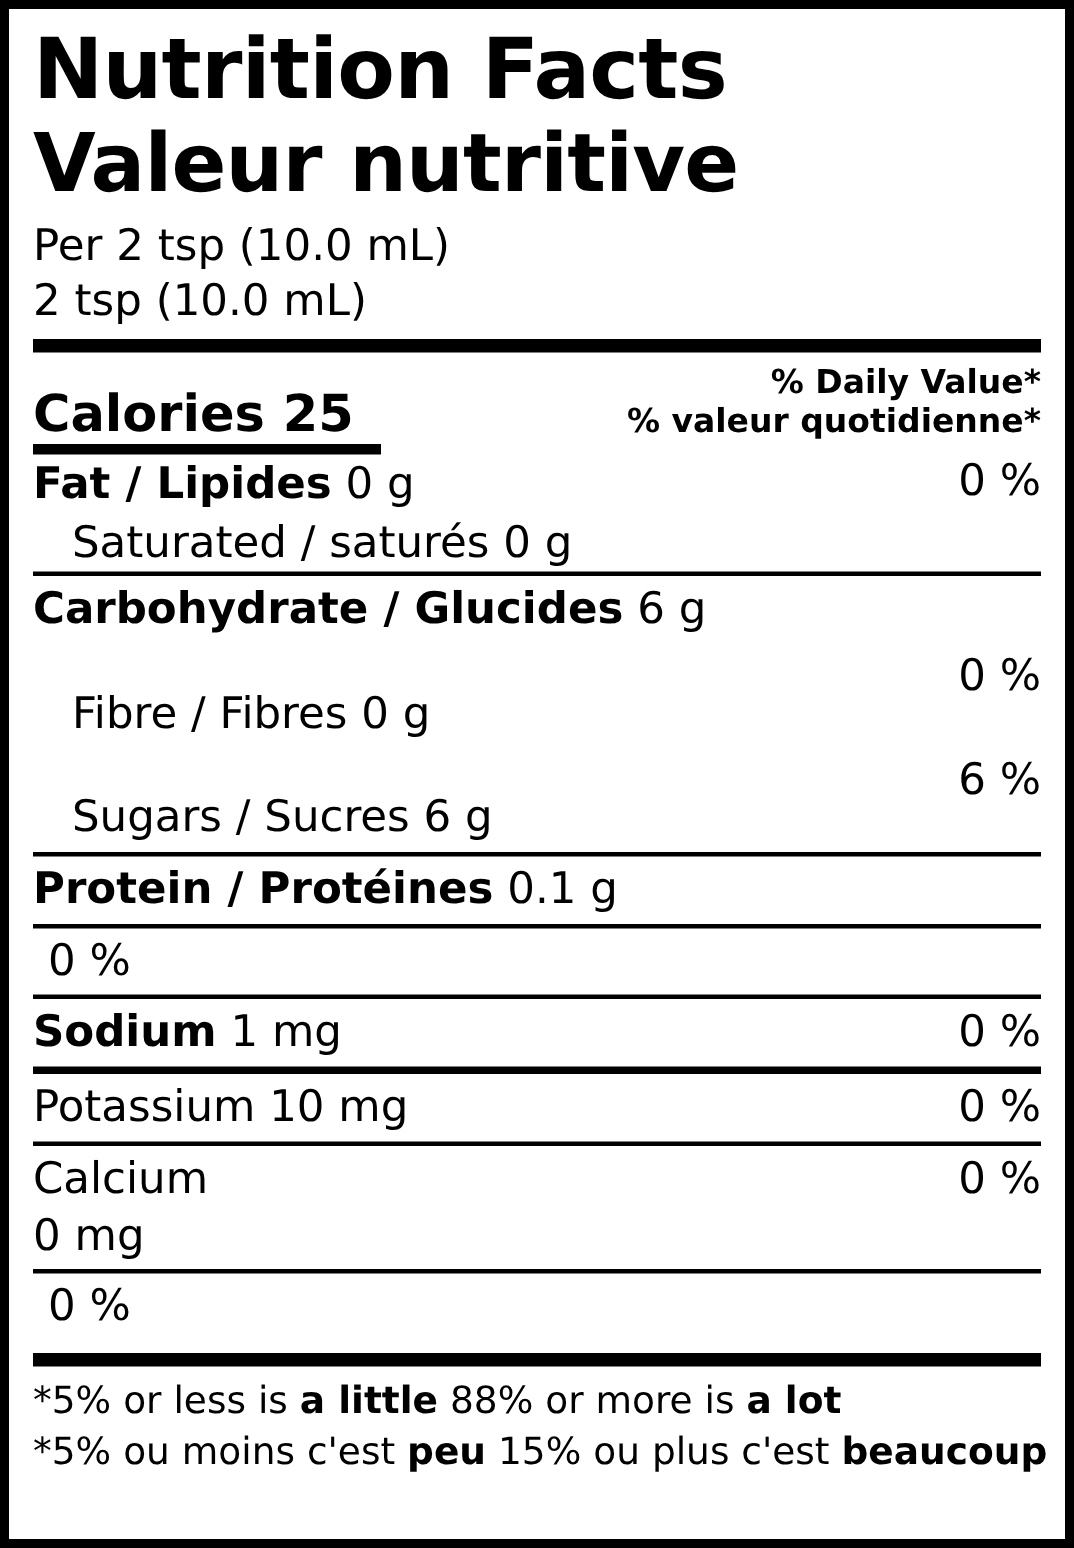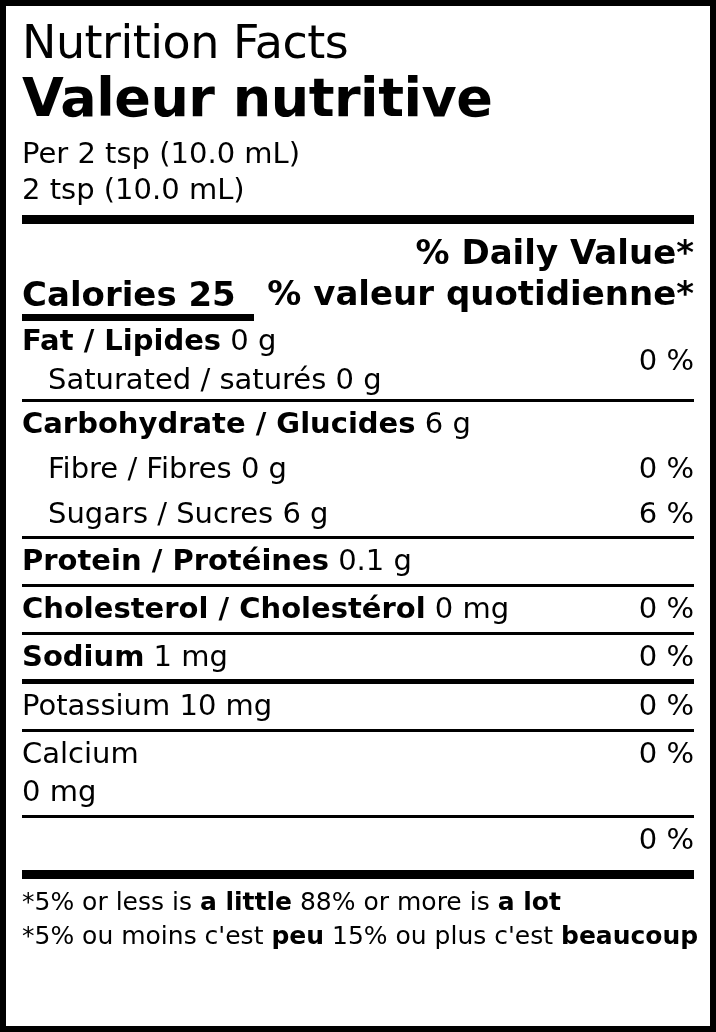--- a/index.html
+++ b/index.html
@@ -16,22 +16,22 @@
   }
   .label {
     box-sizing: border-box;
     width: 716px;
     height: 1032px;
     border: 6px solid #000000;
     padding: 12px 16px 8px 16px;
     background: #ffffff;
   }
   .title-en {
-    font-size: 46px;
-    font-weight: normal;
+    font-size: 56px;
+    font-weight: bold;
     line-height: 1.05;
     letter-spacing: -0.5px;
   }
   .title-fr {
     font-size: 54px;
     font-weight: bold;
     line-height: 1.05;
     letter-spacing: -0.5px;
     margin-top: 4px;
   }
@@ -52,21 +52,21 @@
   }
   .rule-thin {
     border-top: 3px solid #000000;
   }
   .rule-calories {
     border-top: 7px solid #000000;
     width: 232px;
   }
   .row {
     display: flex;
-    justify-content: flex-end;
+    justify-content: flex-start;
     align-items: flex-start;
     font-size: 29px;
     line-height: 1.3;
     padding: 3px 0 4px 0;
   }
   .row .left { flex: 1 1 auto; }
   .row .right { flex: 0 0 auto; padding-left: 10px; text-align: right; }
   .b { font-weight: bold; }
   .calories-row {
     display: flex;
@@ -74,30 +74,29 @@
     align-items: flex-end;
     padding-top: 4px;
   }
   .calories-left {
     font-size: 34px;
     font-weight: bold;
     line-height: 1.15;
   }
   .dv-block {
     text-align: right;
-    font-size: 34px;
+    font-size: 22px;
     font-weight: bold;
     line-height: 1.2;
     padding-top: 4px;
   }
-  .indent { padding-left: 26px; }
+  .indent { padding-left: 26px; margin-top: 25px; }
   .fat-group {
     display: flex;
     justify-content: space-between;
-    align-items: center;
   }
   .fat-group .lines { flex: 1 1 auto; }
   .fat-group .lines div {
     font-size: 29px;
     line-height: 1.35;
     padding-left: 26px;
   }
   .fat-group .pct {
     flex: 0 0 auto;
     font-size: 29px;
@@ -196,24 +195,20 @@
     <div class="left">
       <span class="b">Protein / Protéines</span>
       <span>0.1 g</span>
     </div>
     <div class="right"></div>
   </div>
 
   <div class="rule-thin"></div>
 
   <div class="row">
-    <div class="left">
-      <span class="b">Cholesterol / Cholestérol</span>
-      <span>0 mg</span>
-    </div>
     <div class="right">0 %</div>
   </div>
 
   <div class="rule-thin"></div>
 
   <div class="row">
     <div class="left">
       <span class="b">Sodium</span>
       <span>1 mg</span>
     </div>

